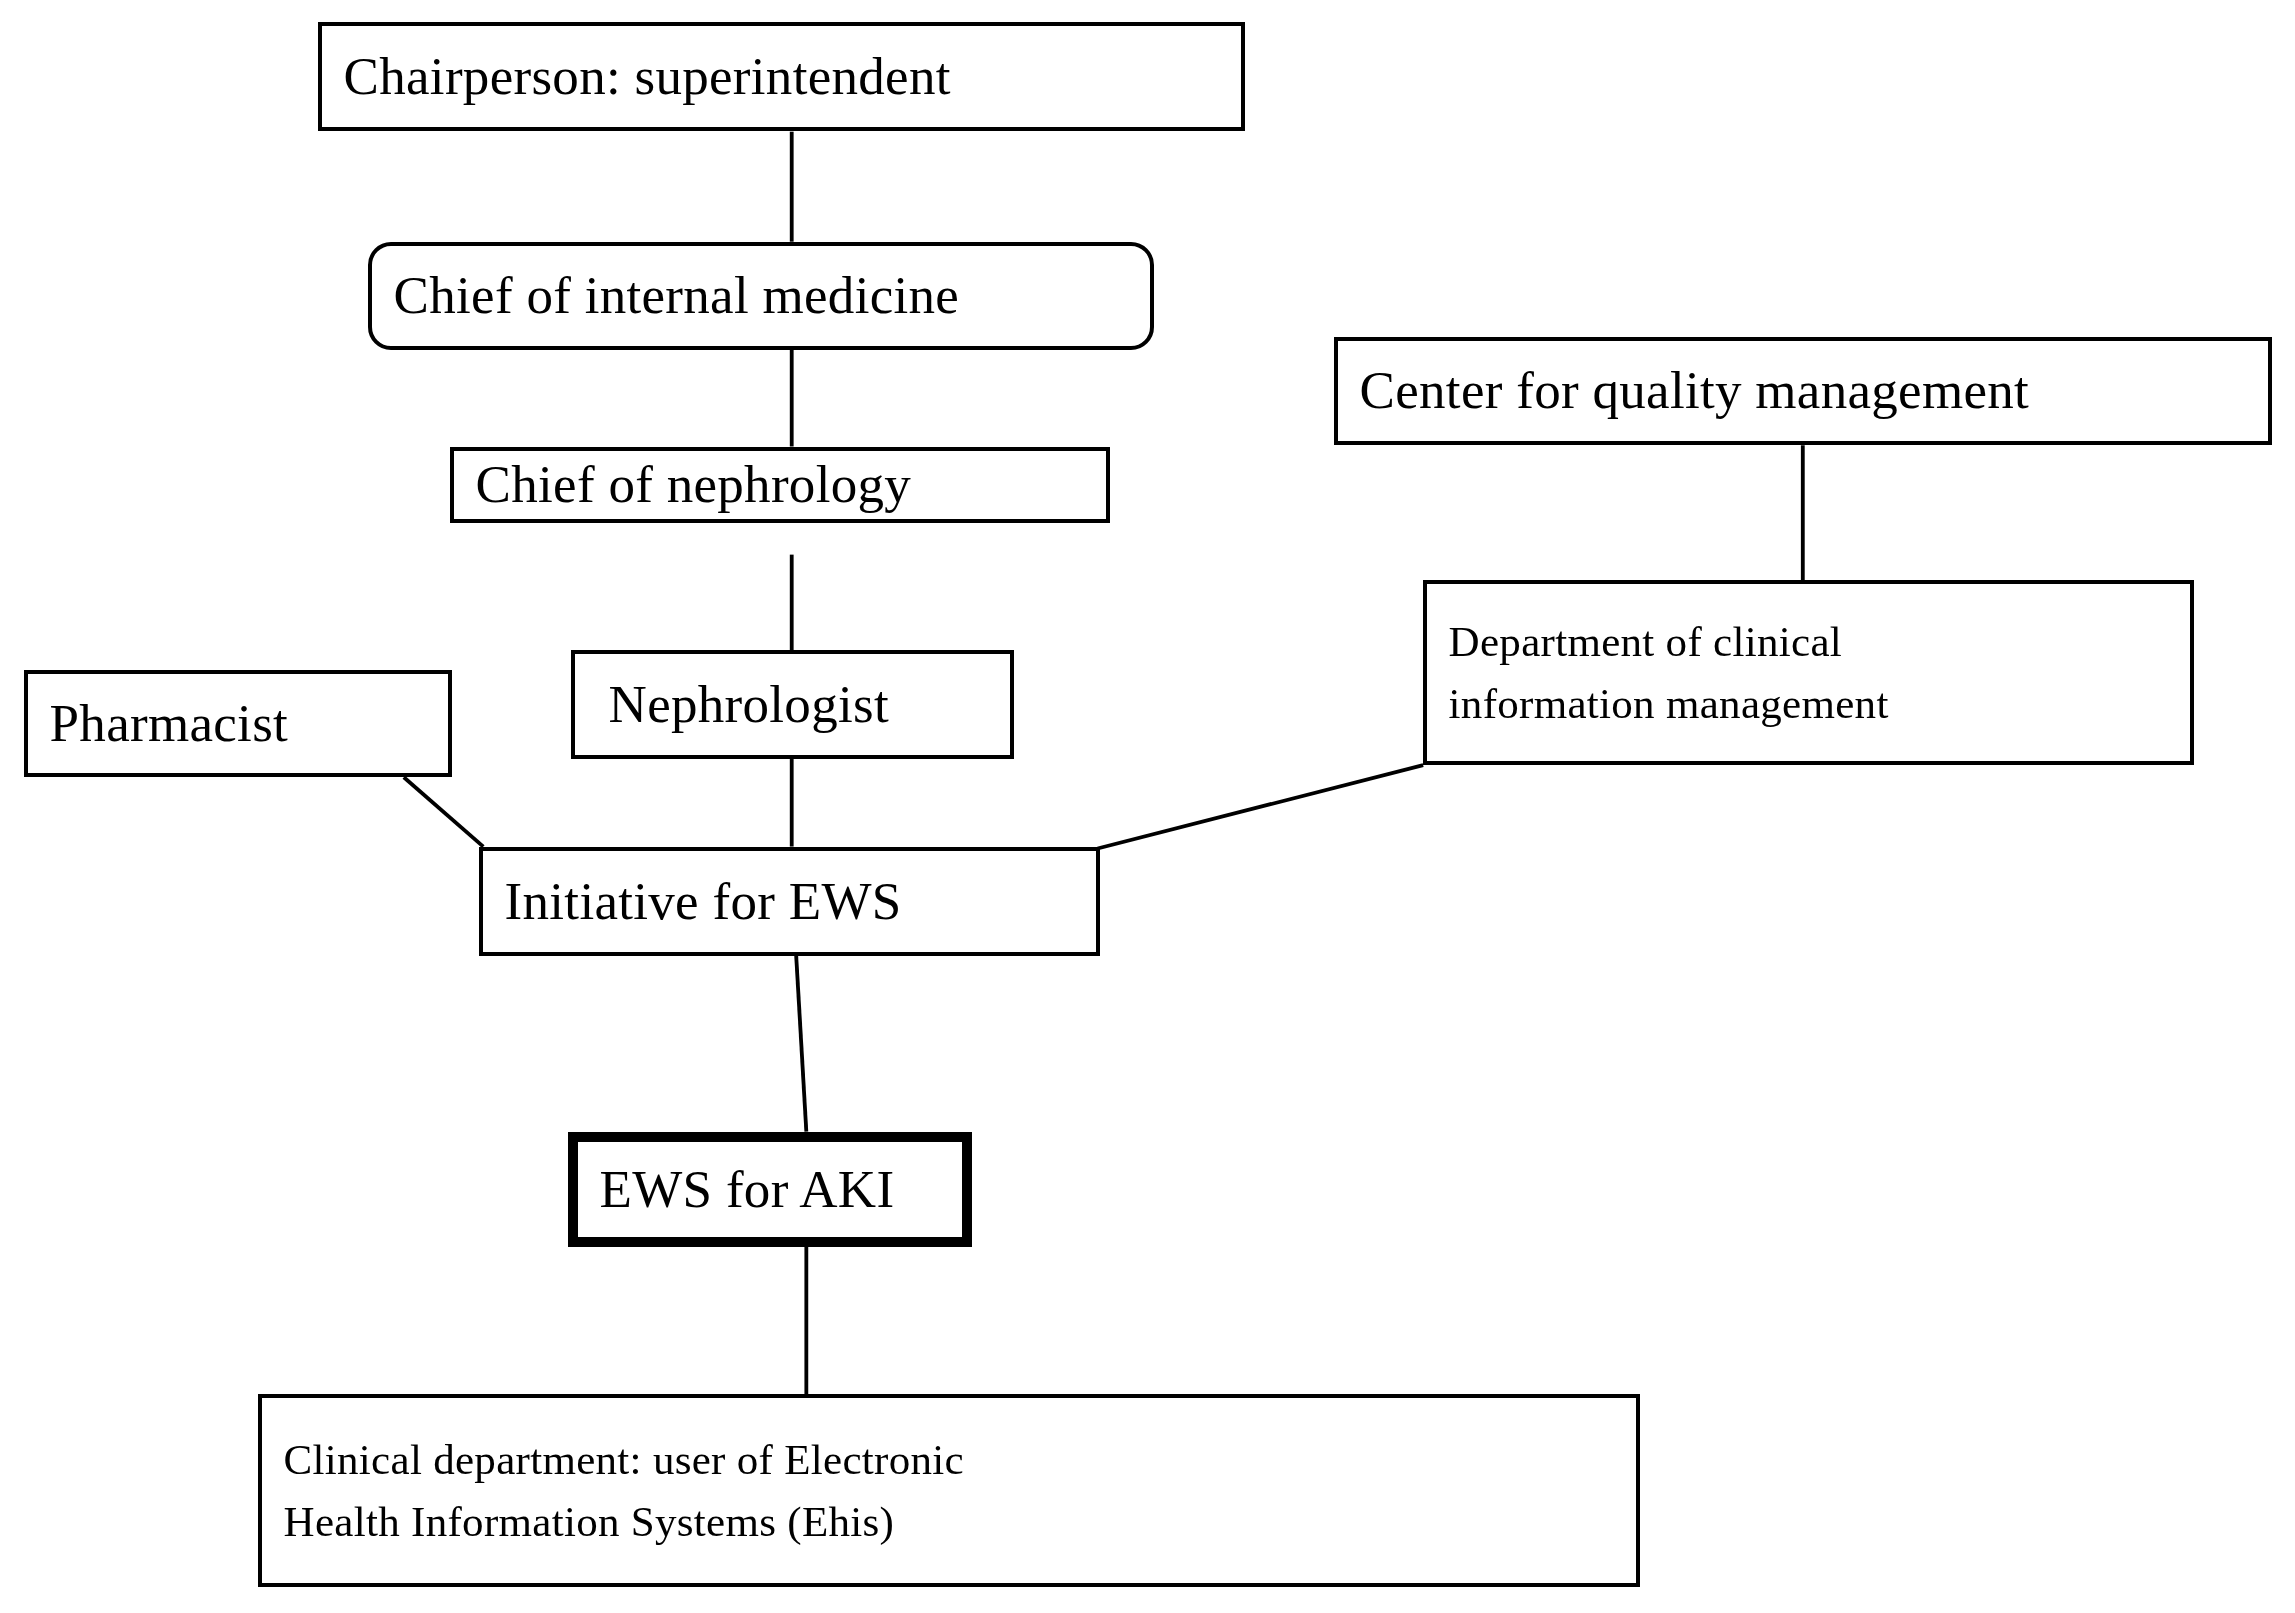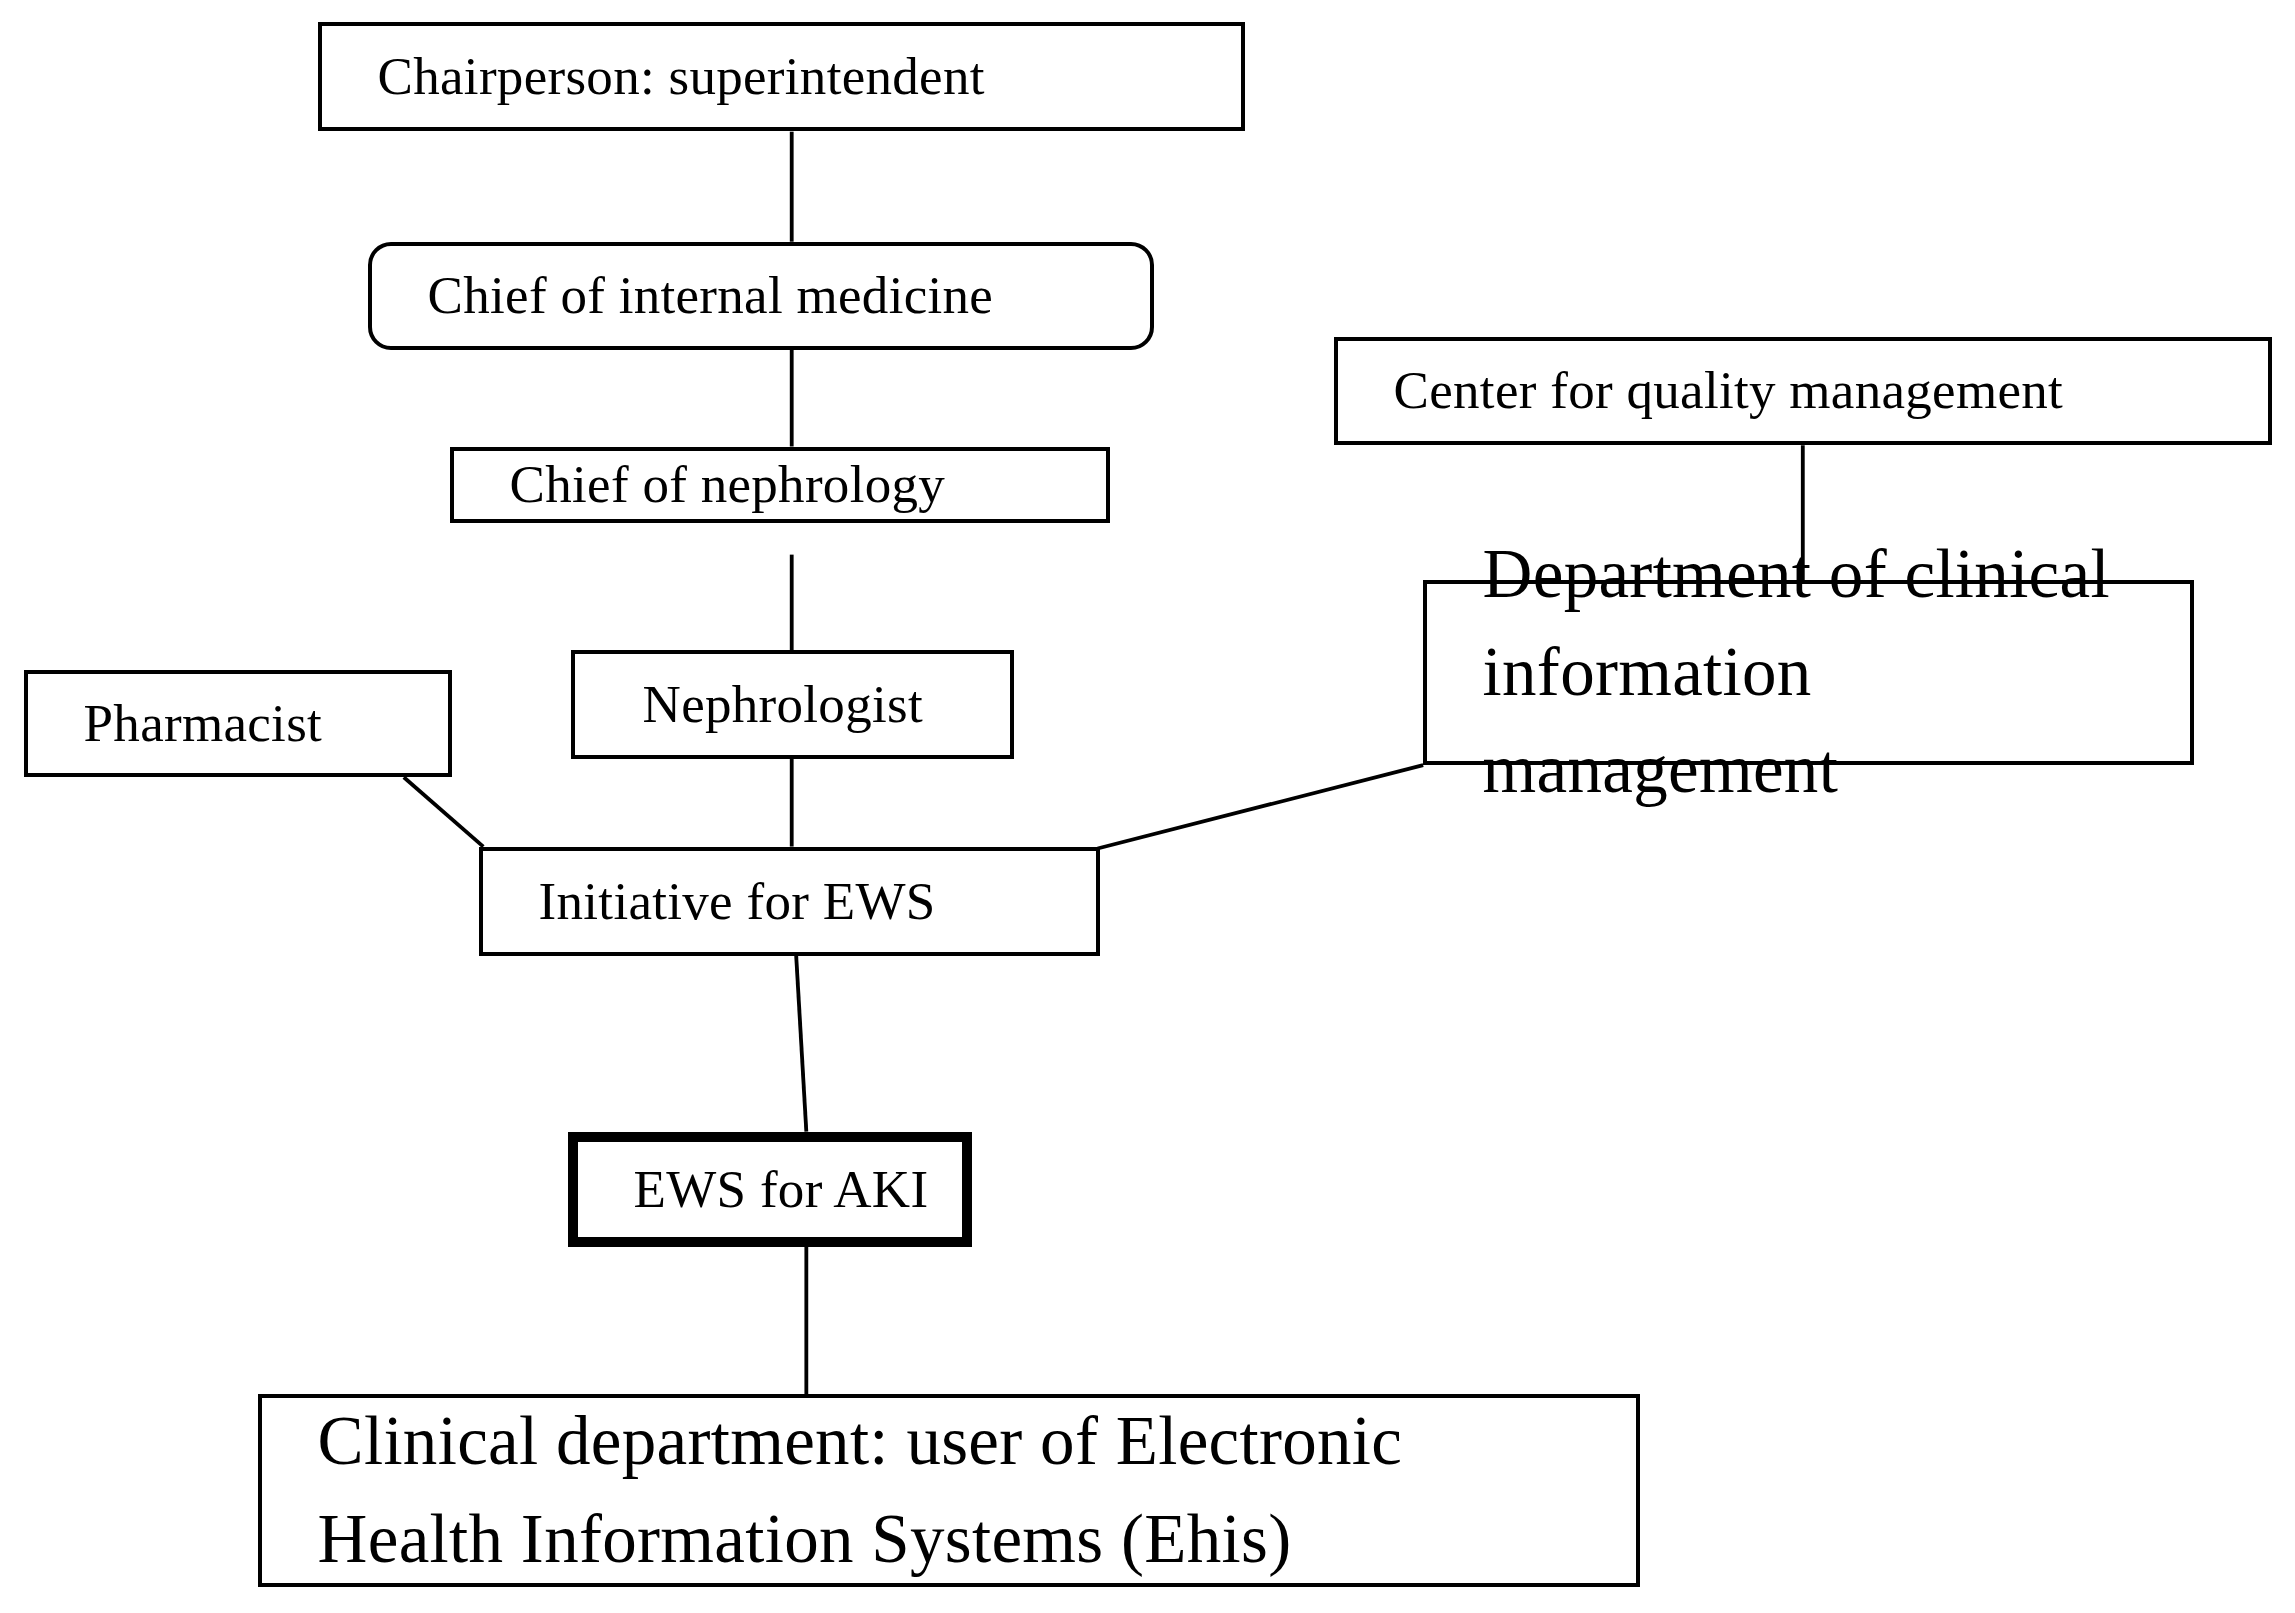--- a/index.html
+++ b/index.html
@@ -42,24 +42,23 @@
     display: block;
     width: 100%;
     color: #000000;
     font-size: 53px;
     line-height: 1.32;
     letter-spacing: 0.3px;
     padding: 0 21.6px;
     box-sizing: border-box;
     white-space: pre-line;
     text-align: left;
-    margin-left: 34px;
   }
   .node.two-line .node-label {
-    font-size: 69px;
+    font-size: 43px;
     line-height: 1.42;
   }
 </style>
 </head>
 <body>
 
 <div id="canvas">
   <svg id="edge-layer" viewBox="0 0 3609 2536" preserveAspectRatio="none" aria-hidden="true">
       <polyline points="1245,207 1245,380" fill="none" stroke="#000000" stroke-width="6" stroke-linecap="butt" stroke-linejoin="miter"></polyline>
       <polyline points="1245,550 1245,702" fill="none" stroke="#000000" stroke-width="6" stroke-linecap="butt" stroke-linejoin="miter"></polyline>

